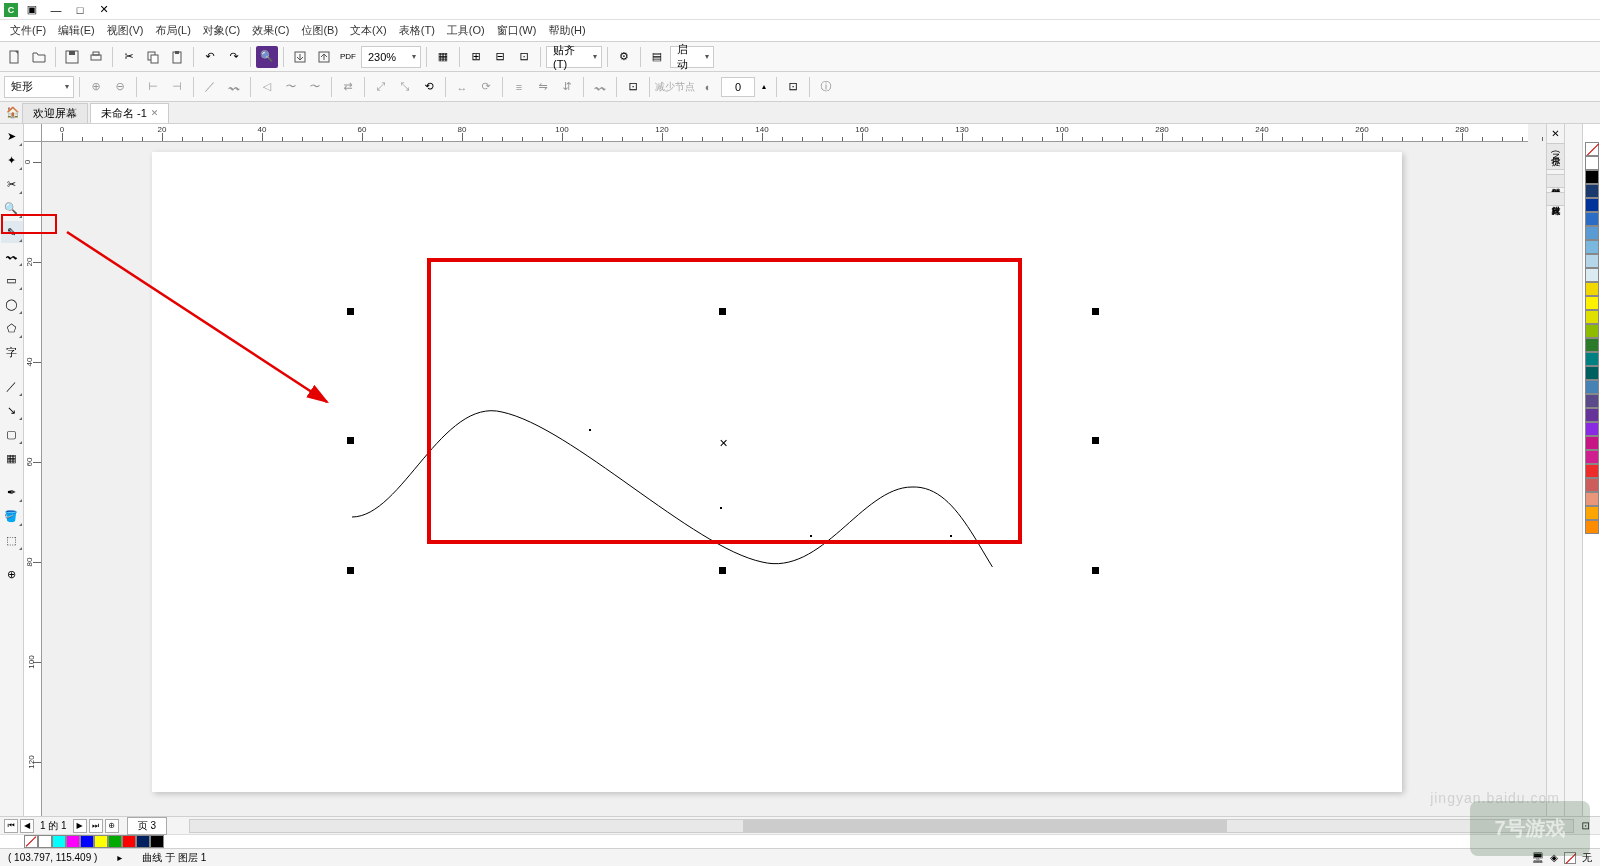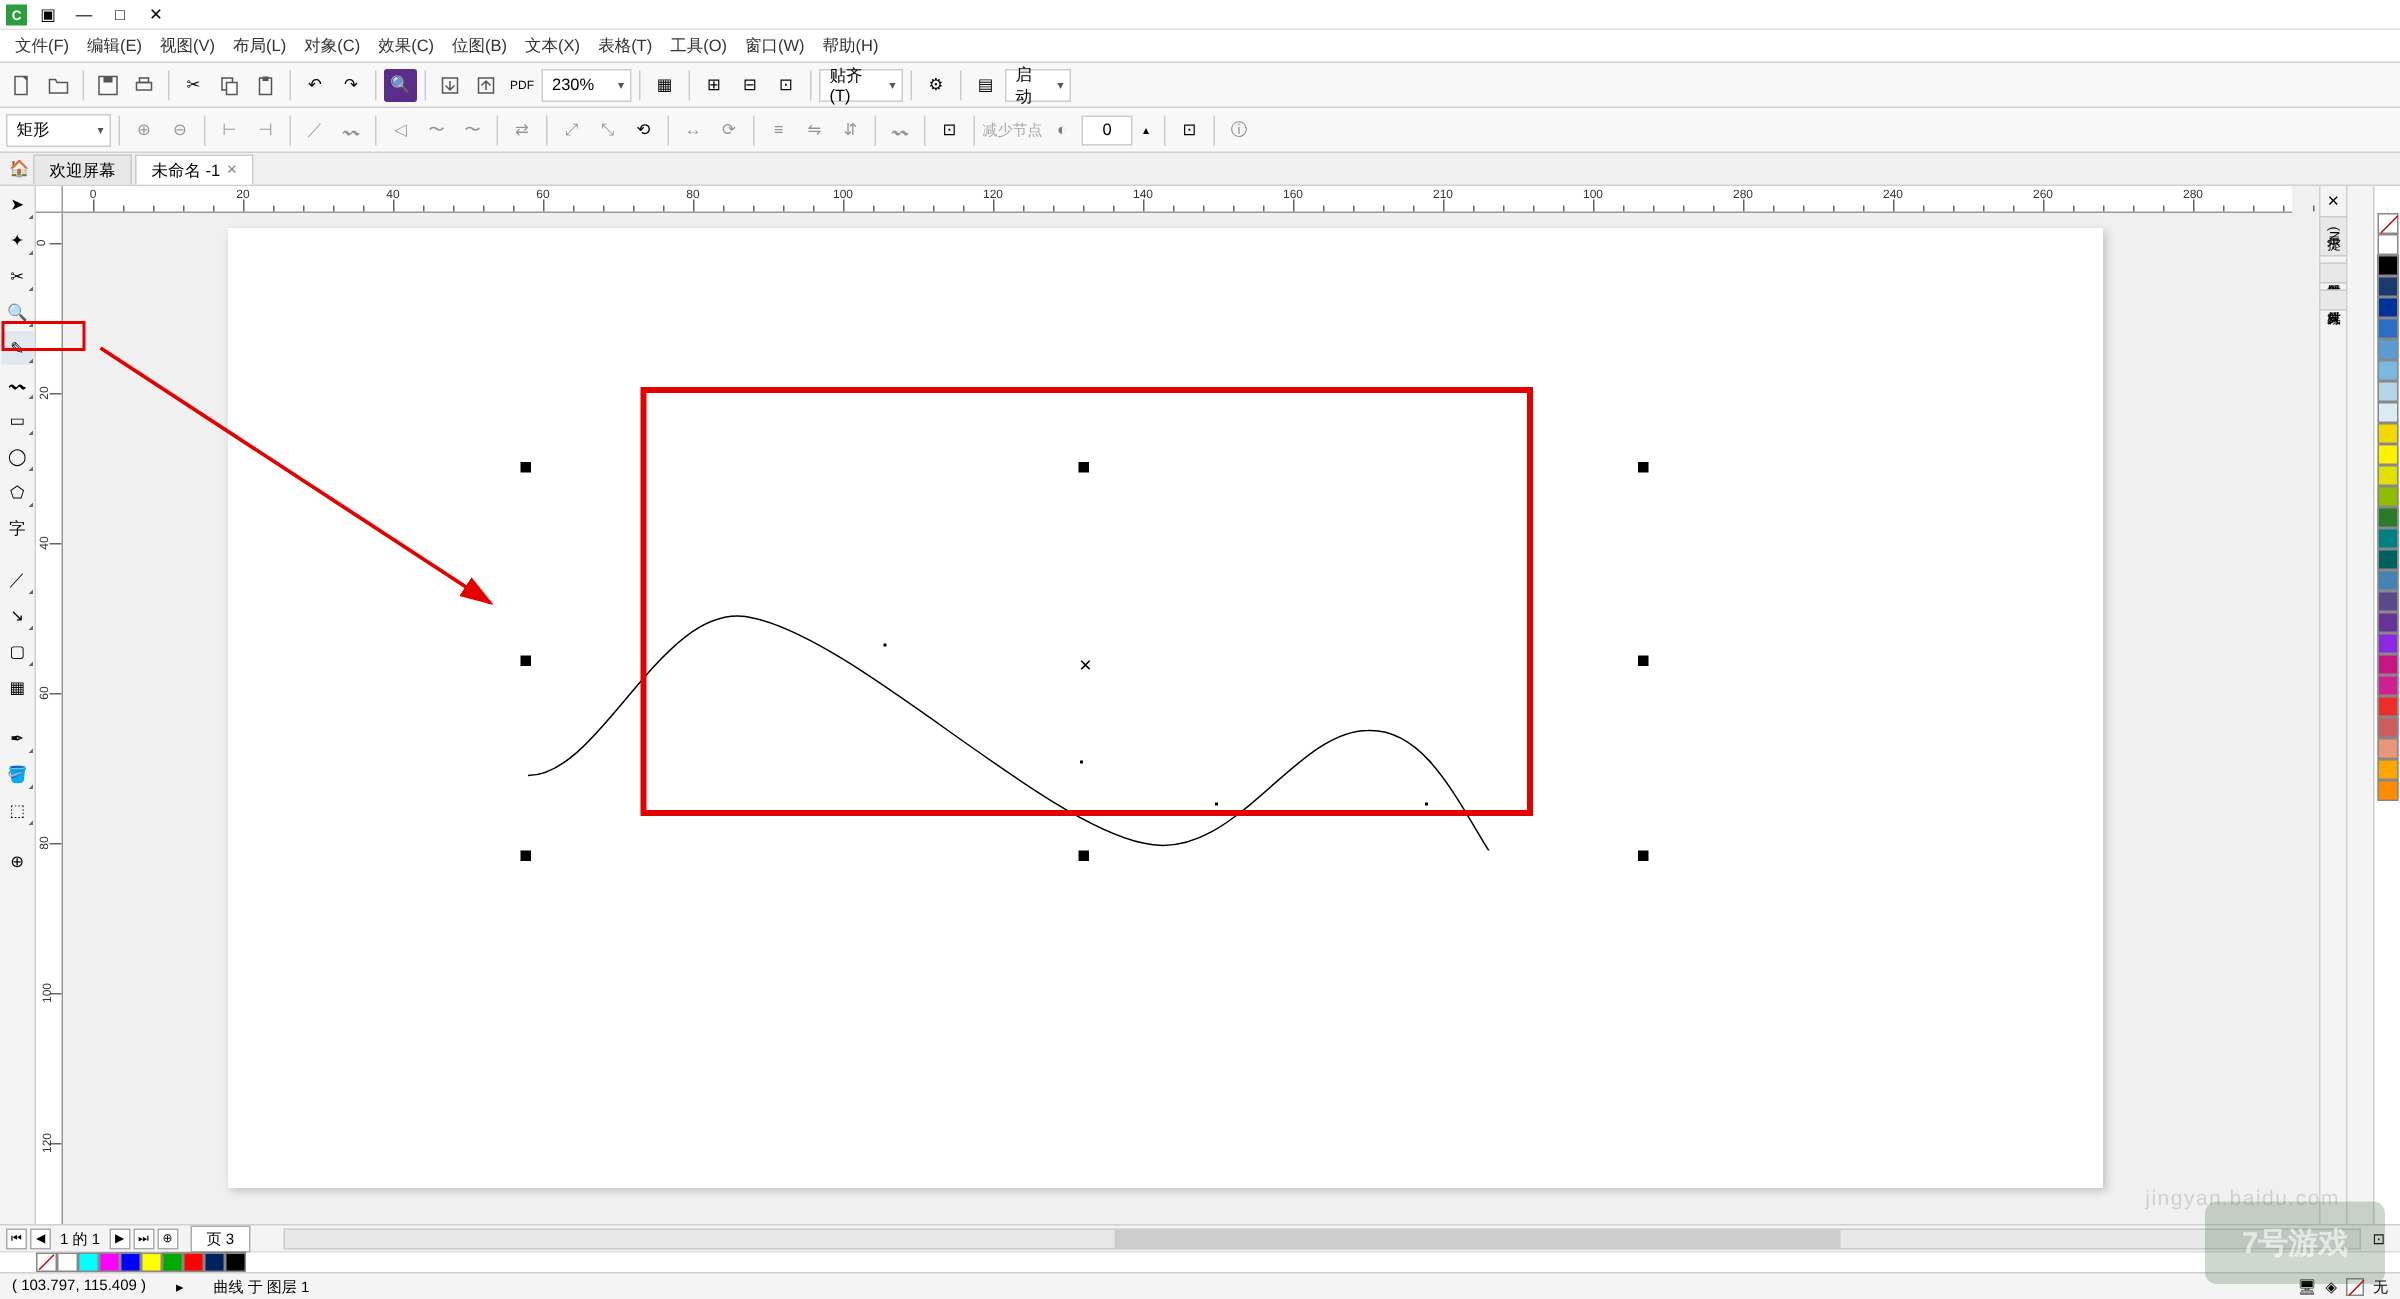--- a/index.html
+++ b/index.html
@@ -308,21 +308,21 @@
         <div class="tick" style="left: 760px;"></div>
         <div class="tick" style="left: 780px;"></div>
         <div class="tick" style="left: 800px;"></div>
         <div class="tick major" style="left: 820px;"></div>
         <div class="lbl" style="left: 820px;">160</div>
         <div class="tick" style="left: 840px;"></div>
         <div class="tick" style="left: 860px;"></div>
         <div class="tick" style="left: 880px;"></div>
         <div class="tick" style="left: 900px;"></div>
         <div class="tick major" style="left: 920px;"></div>
-        <div class="lbl" style="left: 920px;">210</div>
+        <div class="lbl" style="left: 920px;">130</div>
         <div class="tick" style="left: 940px;"></div>
         <div class="tick" style="left: 960px;"></div>
         <div class="tick" style="left: 980px;"></div>
         <div class="tick" style="left: 1000px;"></div>
         <div class="tick major" style="left: 1020px;"></div>
         <div class="lbl" style="left: 1020px;">100</div>
         <div class="tick" style="left: 1040px;"></div>
         <div class="tick" style="left: 1060px;"></div>
         <div class="tick" style="left: 1080px;"></div>
         <div class="tick" style="left: 1100px;"></div>

